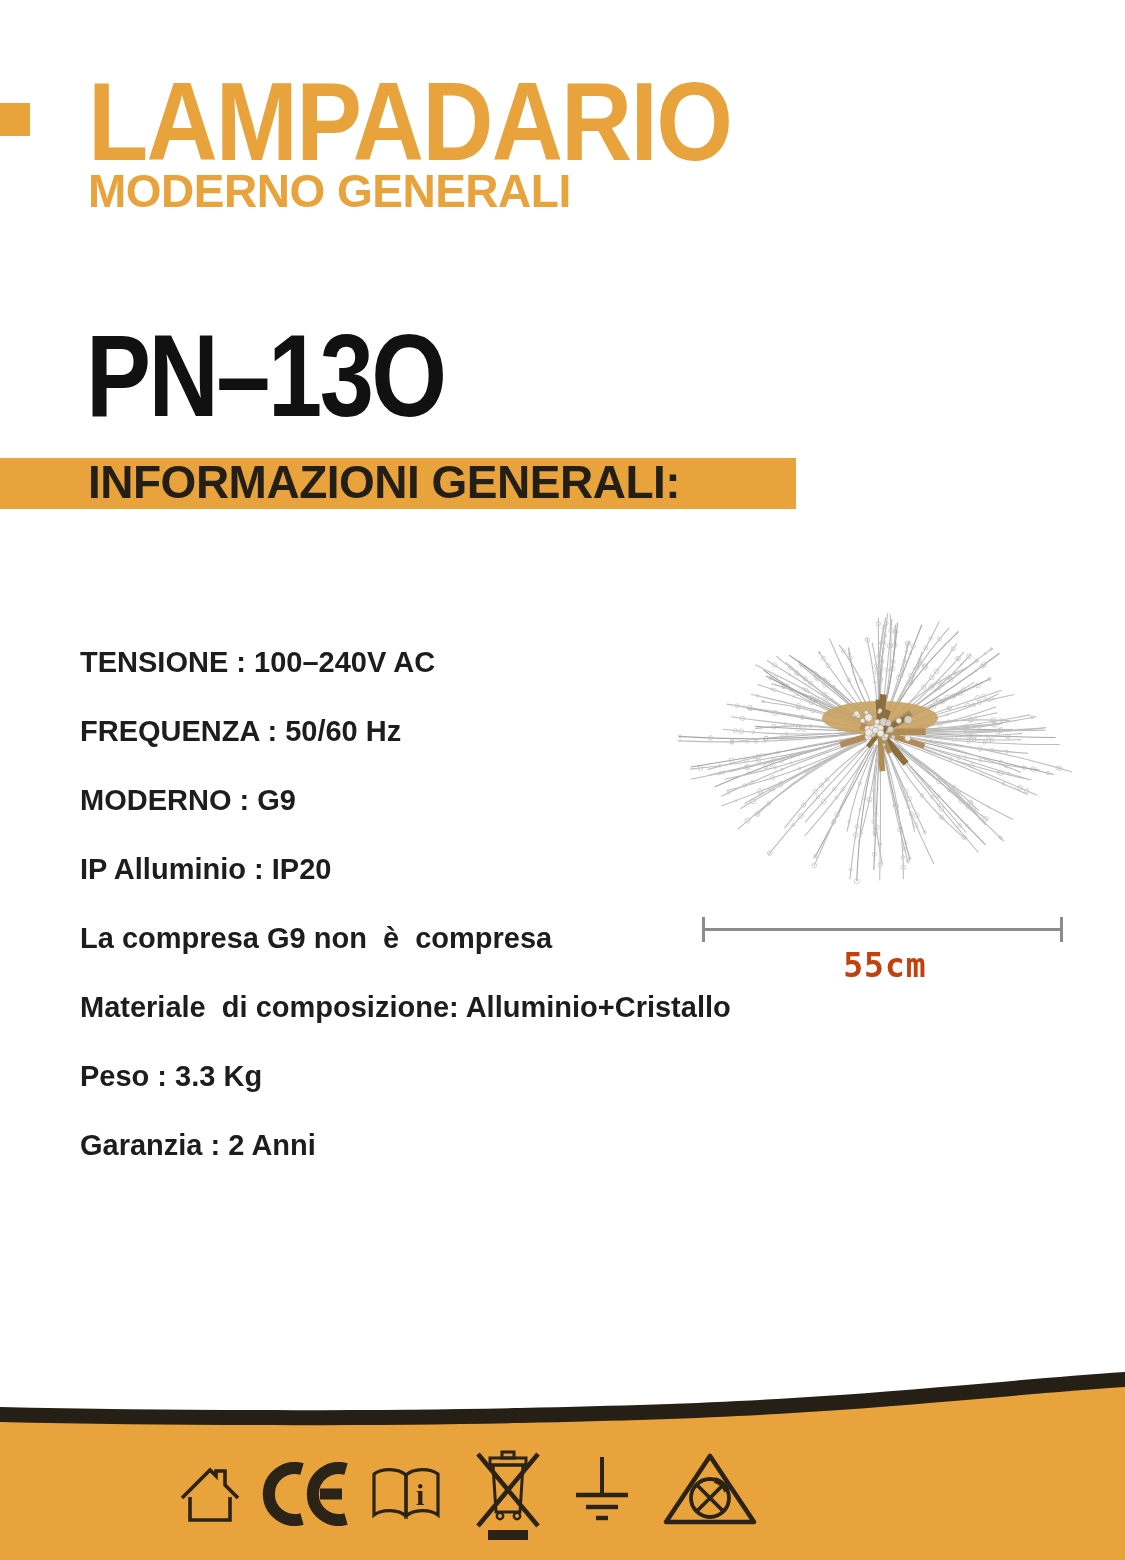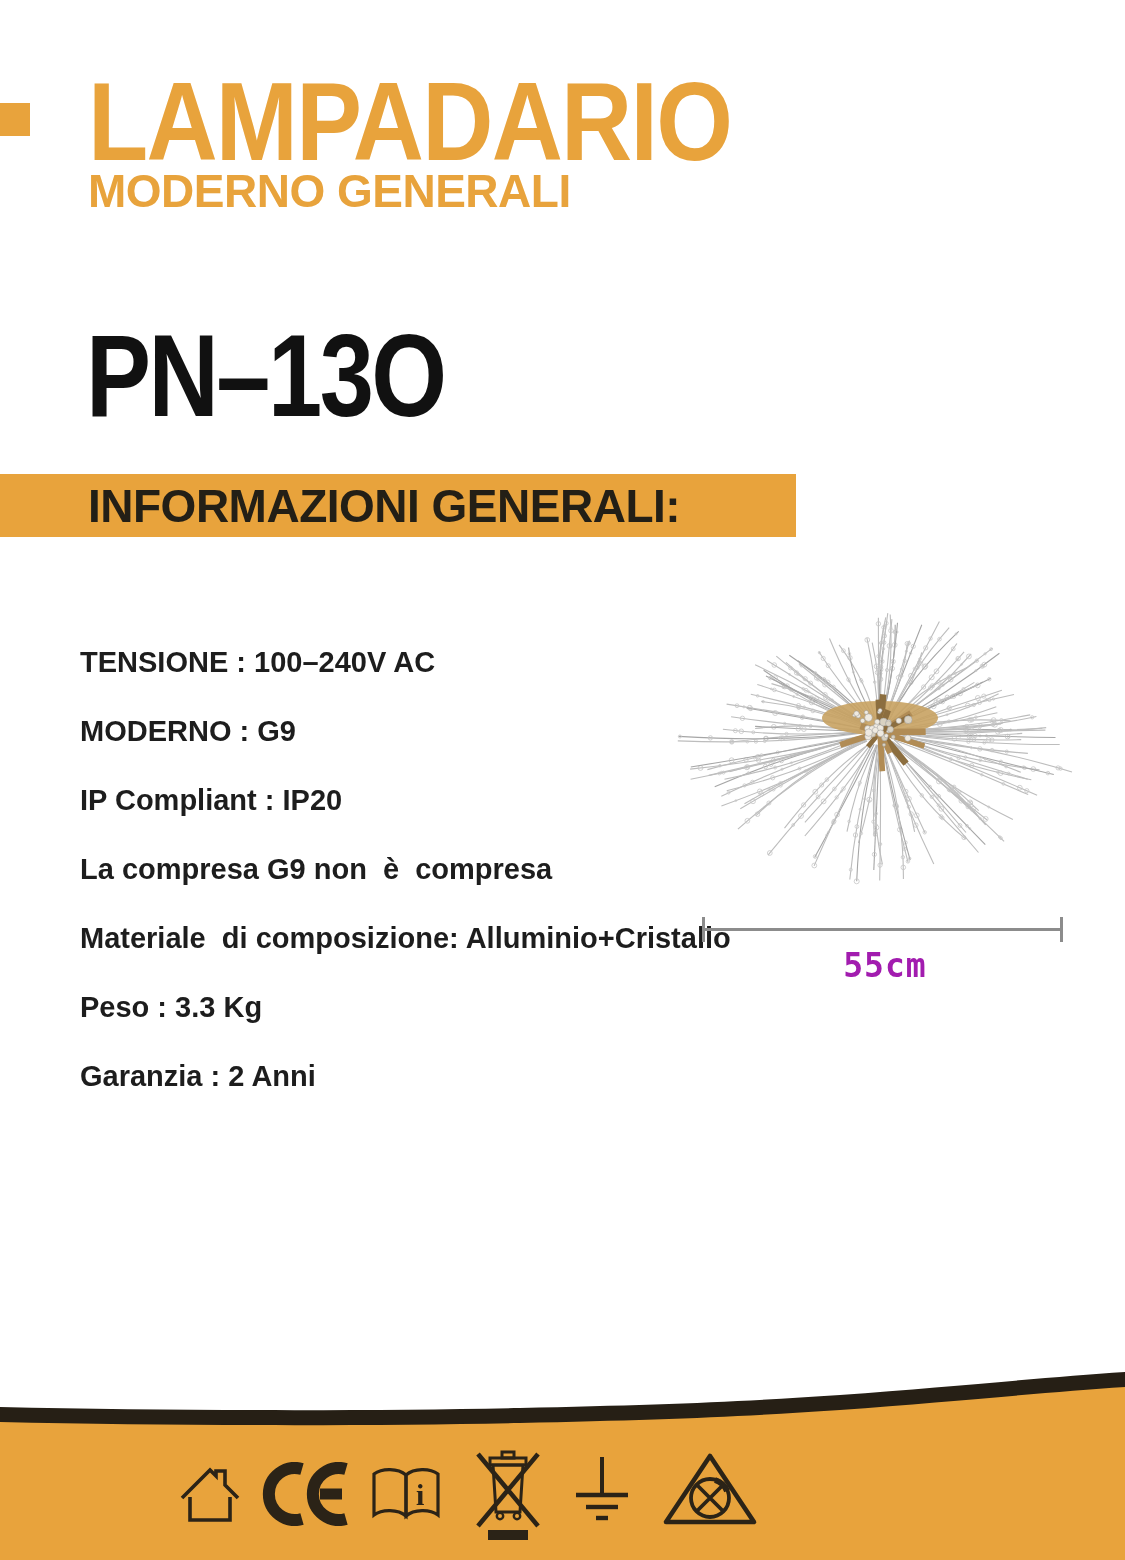--- a/index.html
+++ b/index.html
@@ -29,23 +29,23 @@
     white-space:nowrap;line-height:1;
   }
   .model{
     position:absolute;left:86px;top:318px;
     font-size:116px;font-weight:700;letter-spacing:-3px;
     color:#111111;
     transform:scaleX(0.84);transform-origin:left top;
     white-space:nowrap;line-height:1;
   }
   .banner{
-    position:absolute;left:0;top:458px;width:796px;height:63px;
+    position:absolute;left:0;top:458px;width:796px;height:51px;
     background:var(--accent,#E8A33C);
-    display:flex;align-items:center;margin-top:16px;
+    display:flex;align-items:flex-end;
   }
   .banner span{
     margin-left:88px;
     font-size:46px;font-weight:700;letter-spacing:-0.5px;
     color:#231f16;white-space:nowrap;
   }
   #spec-list{
     position:absolute;left:80px;top:628px;width:700px;
   }
   .spec-line{
@@ -63,21 +63,21 @@
   .dim-line .tick{
     position:absolute;top:-11px;width:3px;height:25px;
     background:var(--dimline,#8c8c8c);
   }
   .dim-line .tick.left{left:0;}
   .dim-line .tick.right{right:0;}
   .dim-label{
     position:absolute;left:800px;top:946px;width:170px;
     text-align:center;
     font-family:"DejaVu Sans Mono",monospace;
-    font-size:33px;font-weight:700;color:#a21caf;letter-spacing:1px;
+    font-size:33px;font-weight:700;color:#c2410c;letter-spacing:1px;
   }
   .band{
     position:absolute;left:0;top:1360px;width:1125px;height:200px;
   }
   .band-dark{fill:var(--banddark,#261F15);}
   .band-accent{fill:var(--accent,#E8A33C);}
   .footer-icon{position:absolute;z-index:3;}
   .icon-svg{display:block;}
   .icon-stroke{fill:none;stroke:var(--icon,#2B2317);}
   .icon-fill{fill:var(--icon,#2B2317);}
@@ -96,22 +96,23 @@
   <div class="subtitle">MODERNO GENERALI</div>
 
   <div class="model">PN–13O</div>
 
   <div class="banner">
     <span>INFORMAZIONI GENERALI:</span>
   </div>
 
   <div id="spec-list">
       <div class="spec-line">TENSIONE : 100–240V AC</div>
+      <div class="spec-line">FREQUENZA : 50/60 Hz</div>
       <div class="spec-line">MODERNO : G9</div>
-      <div class="spec-line">IP Compliant : IP20</div>
+      <div class="spec-line">IP Alluminio : IP20</div>
       <div class="spec-line">La compresa G9 non  è  compresa</div>
       <div class="spec-line">Materiale  di composizione: Alluminio+Cristallo</div>
       <div class="spec-line">Peso : 3.3 Kg</div>
       <div class="spec-line">Garanzia : 2 Anni</div>
     </div>
 
   <svg id="chandelier-svg" viewBox="0 0 440 330">
       <path d="M228.6,141.5 Q281.7,111.8 334.4,71.2" stroke="#a6a6a6" stroke-width="1.1" fill="none"></path>
       <circle cx="310.9" cy="88.7" r="1.0" fill="none" stroke="#c6c6c6" stroke-width="0.8"></circle>
       <circle cx="317.2" cy="84.2" r="2.1" fill="none" stroke="#c6c6c6" stroke-width="0.8"></circle>

